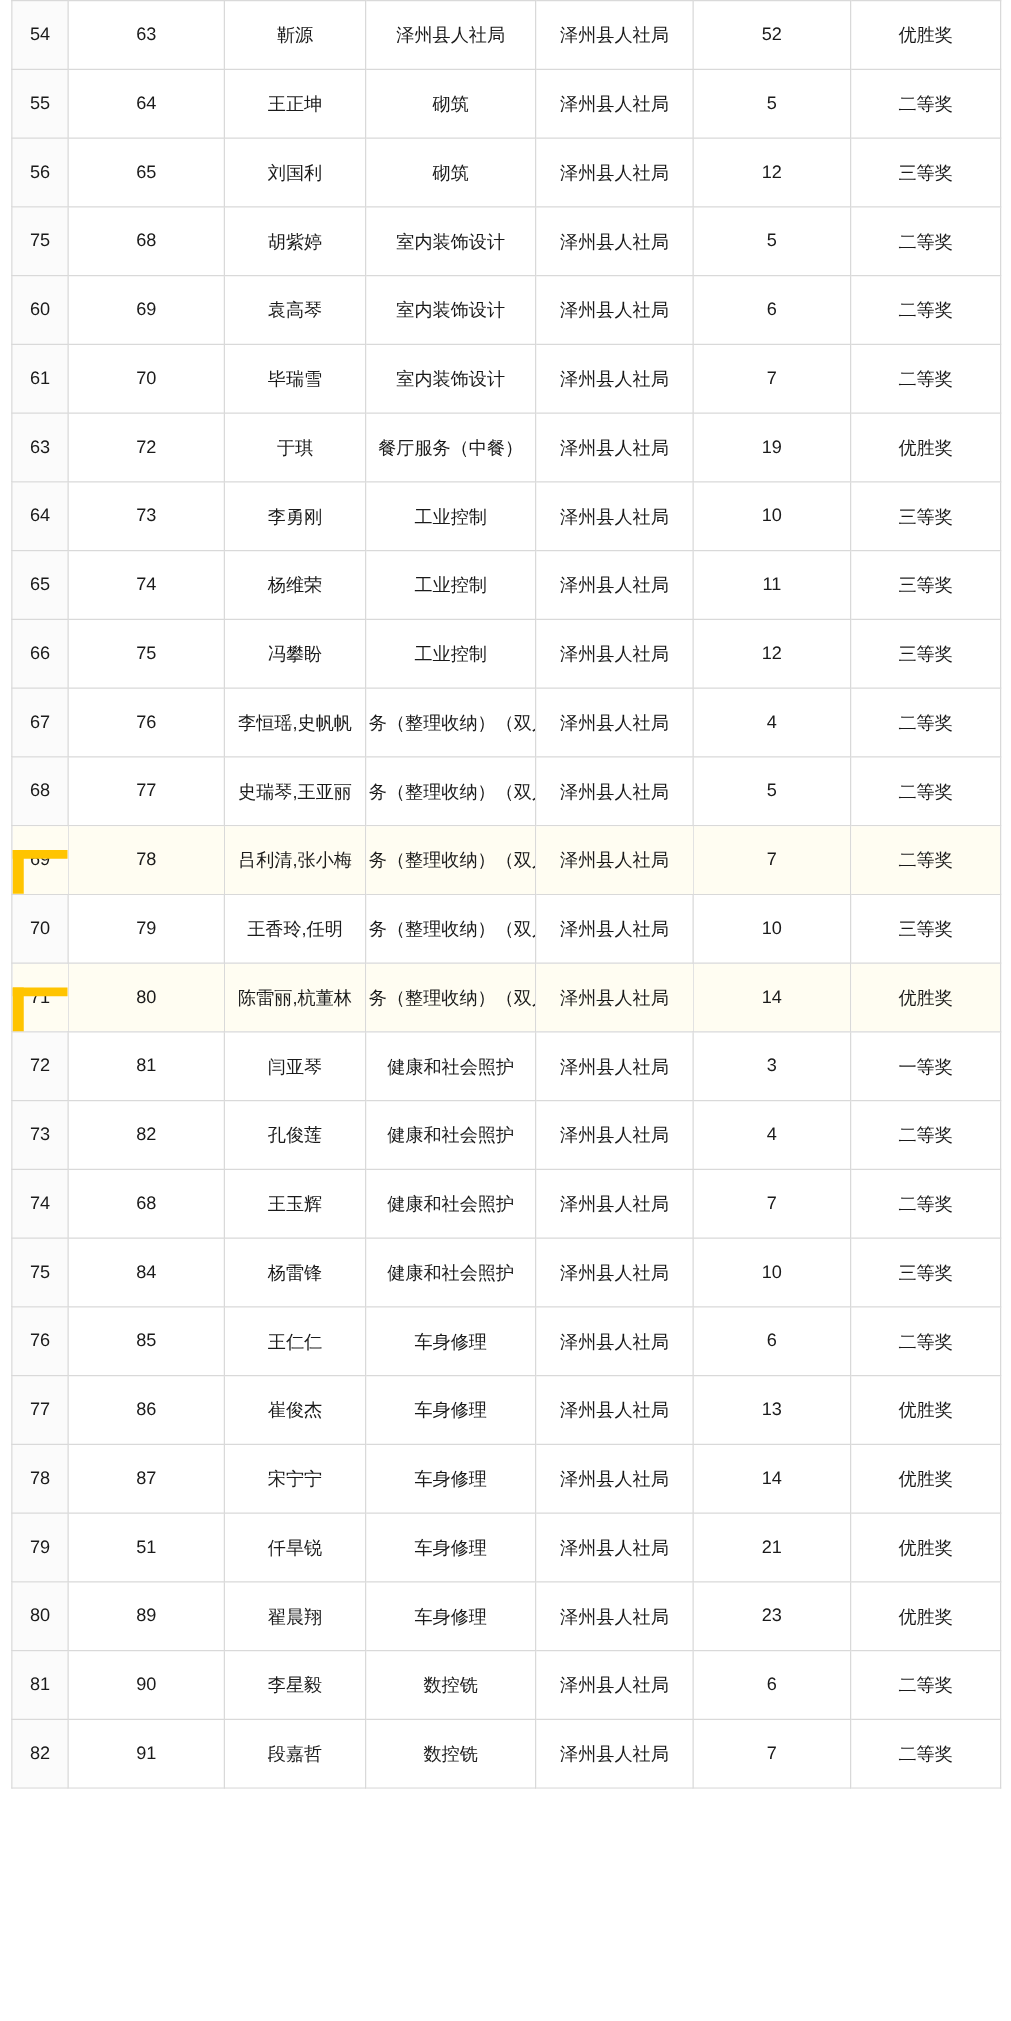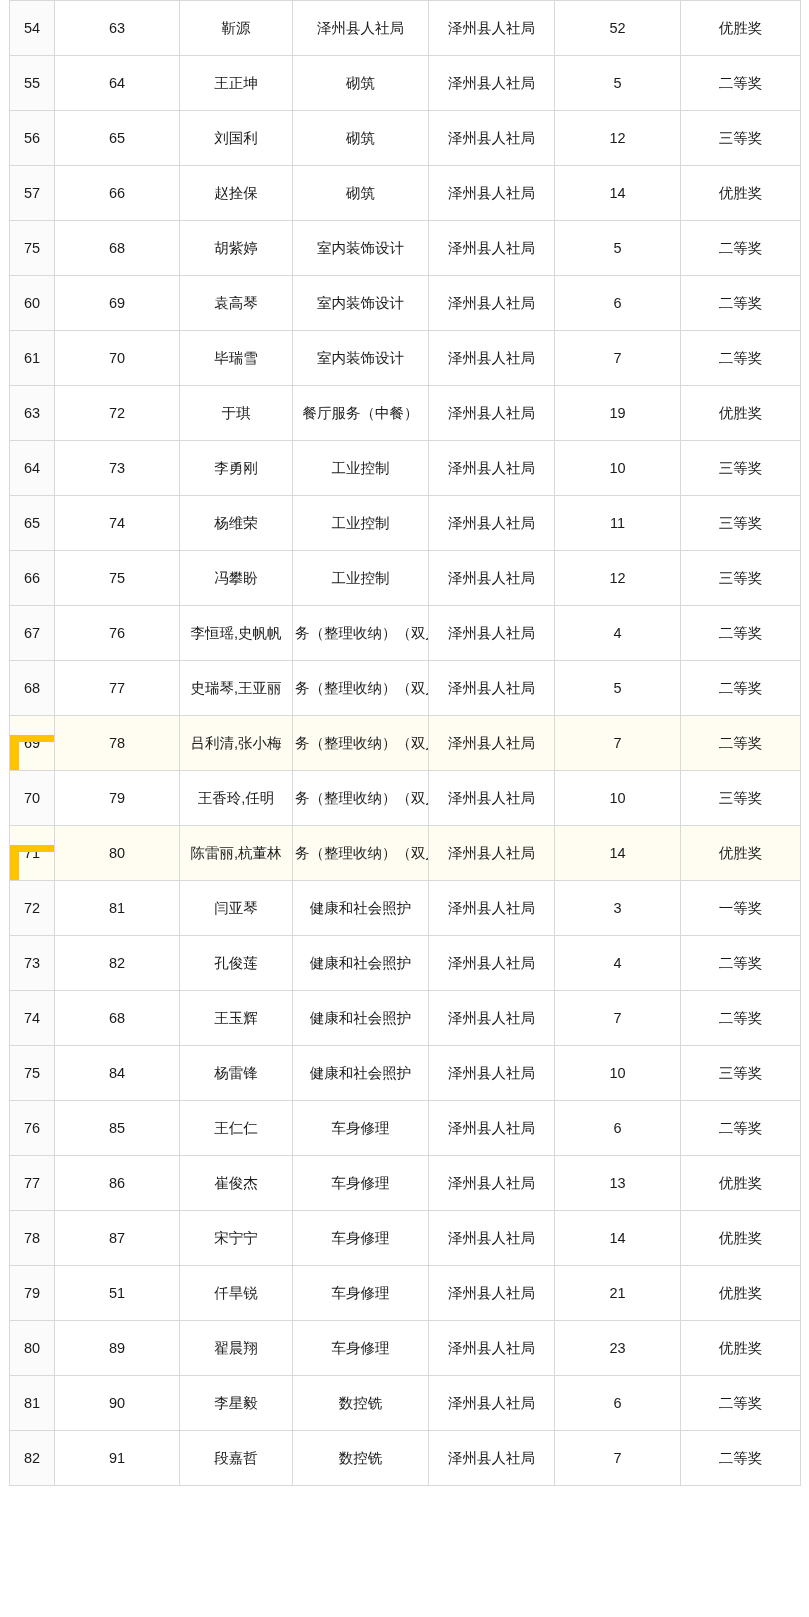--- a/index.html
+++ b/index.html
@@ -121,29 +121,20 @@
         <tr>
           <td class="idx">56</td>
           <td class="no">65</td>
           <td class="name">刘国利</td>
           <td class="event">砌筑</td>
           <td class="org">泽州县人社局</td>
           <td class="score">12</td>
           <td class="award">三等奖</td>
         </tr>
         <tr>
-          <td class="idx">57</td>
-          <td class="no">66</td>
-          <td class="name">赵拴保</td>
-          <td class="event">砌筑</td>
-          <td class="org">泽州县人社局</td>
-          <td class="score">14</td>
-          <td class="award">优胜奖</td>
-        </tr>
-        <tr>
           <td class="idx">75</td>
           <td class="no">68</td>
           <td class="name">胡紫婷</td>
           <td class="event">室内装饰设计</td>
           <td class="org">泽州县人社局</td>
           <td class="score">5</td>
           <td class="award">二等奖</td>
         </tr>
         <tr>
           <td class="idx">60</td>

